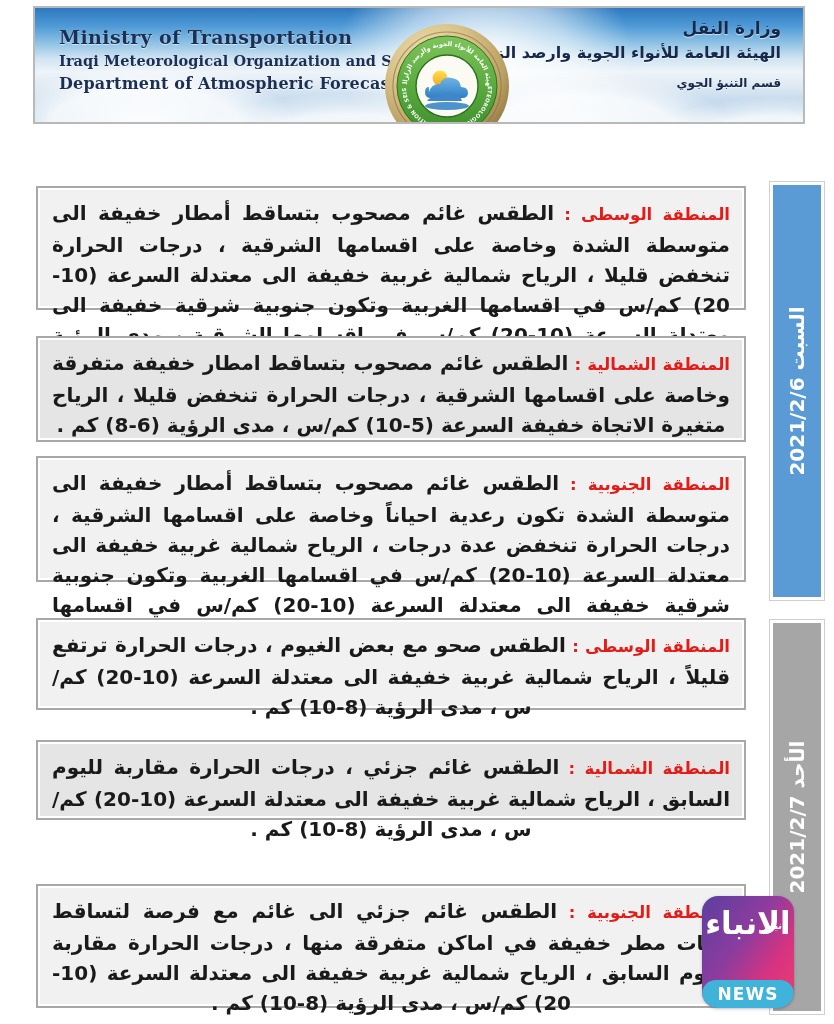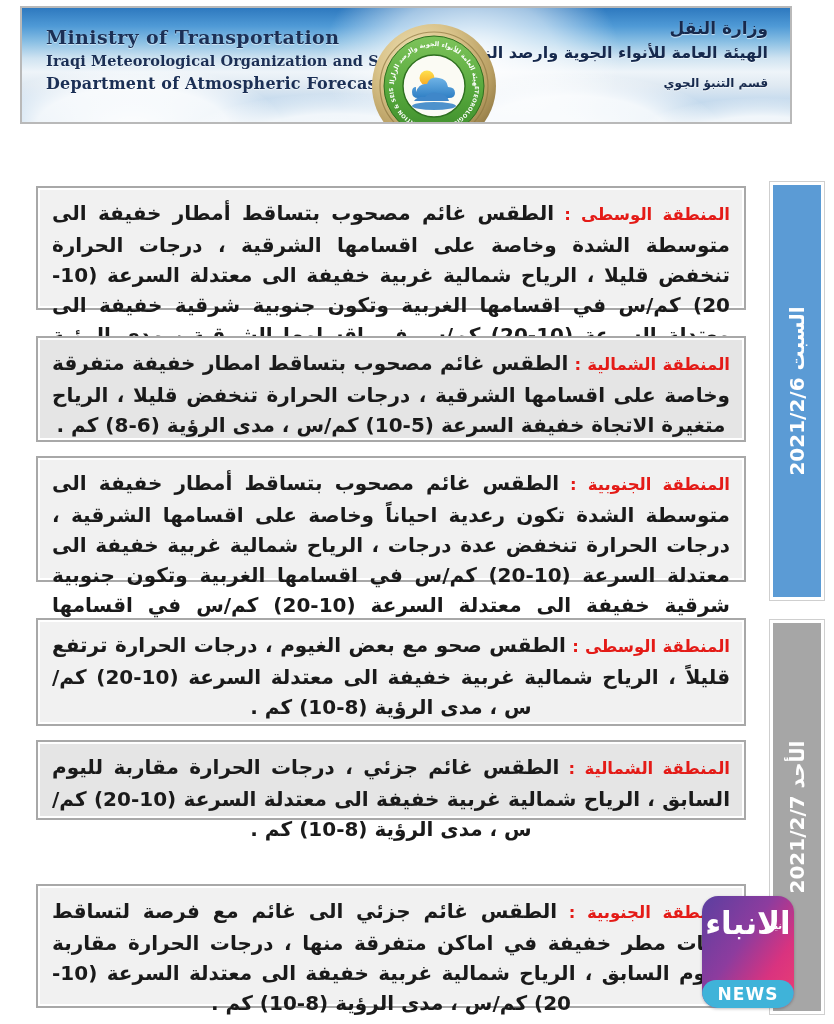--- a/index.html
+++ b/index.html
@@ -16,21 +16,21 @@
   .page {
     position: relative;
     width: 834px;
     height: 1024px;
     background: #ffffff;
   }
 
   
   .header-banner {
     position: absolute;
-    left: 20px;
+    left: 33px;
     top: 6px;
     width: 772px;
     height: 118px;
     border: 2px solid #b9b9b9;
     background: linear-gradient(180deg,
         #2e79bf 0%,
         #4f9ad6 16%,
         #8bc0e4 30%,
         #cfe3f1 44%,
         #eef4f9 56%,
@@ -151,21 +151,21 @@
     line-height: 30px;
   }
   .fbox .region { line-height: 30px; }
 
   .bg-gray { background: #f1f1f1; }
   .bg-blue { background: #e5e5e5; }
 
   #fbox-0 { top: 186px; height: 124px; }
   #fbox-1 { top: 336px; height: 106px; }
   #fbox-2 { top: 456px; height: 126px; }
-  #fbox-3 { top: 618px; height: 108px; }
+  #fbox-3 { top: 618px; height: 92px; }
   #fbox-4 { top: 740px; height: 80px; }
   #fbox-5 { top: 884px; height: 124px; }
 
   
   .news-logo {
     position: absolute;
     left: 702px;
     top: 896px;
     width: 92px;
     height: 112px;

